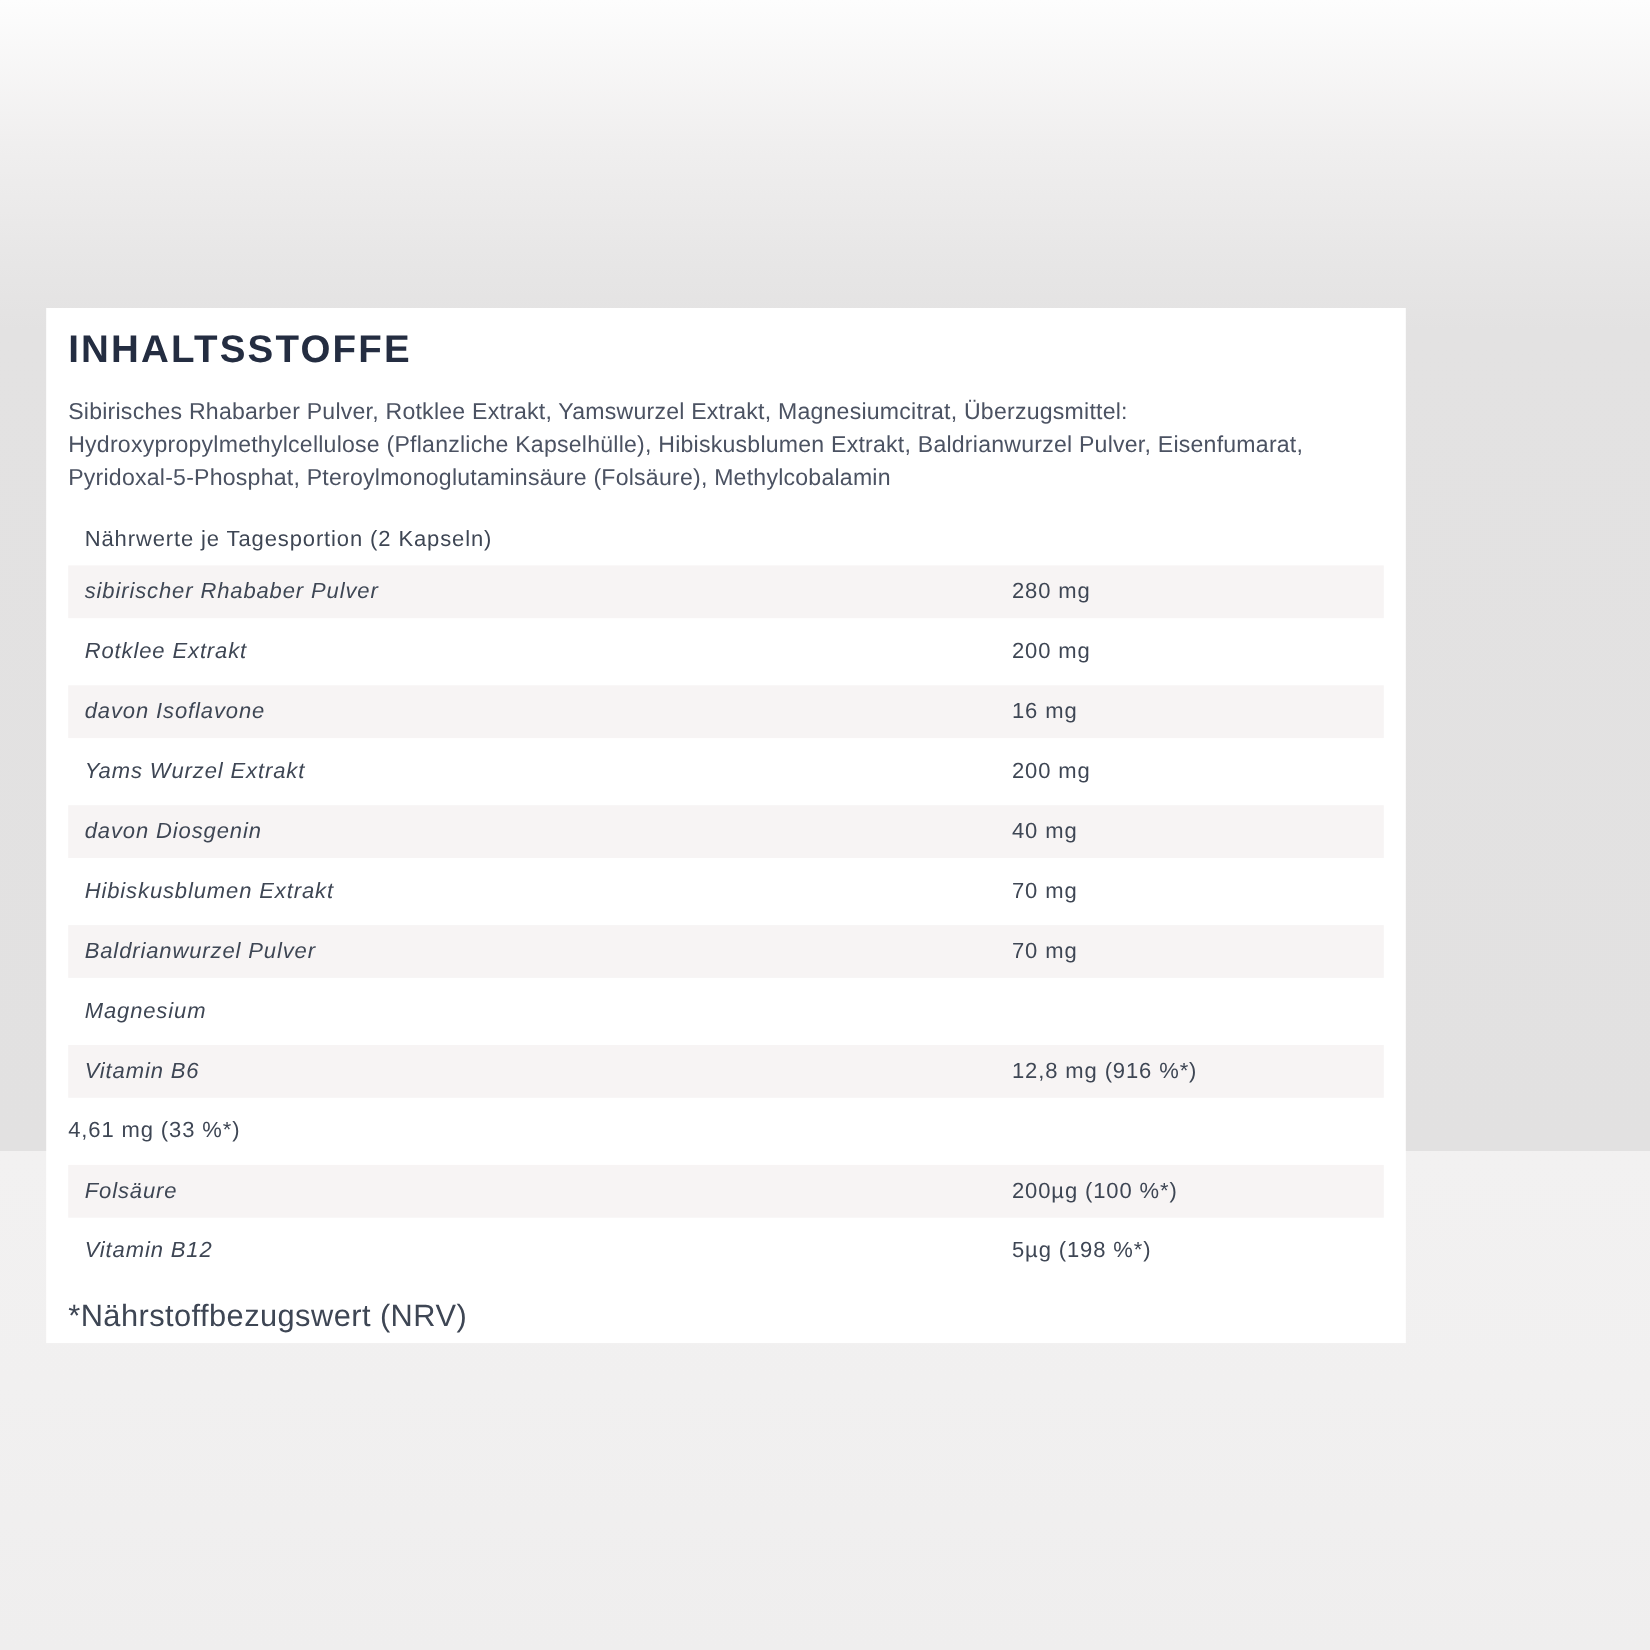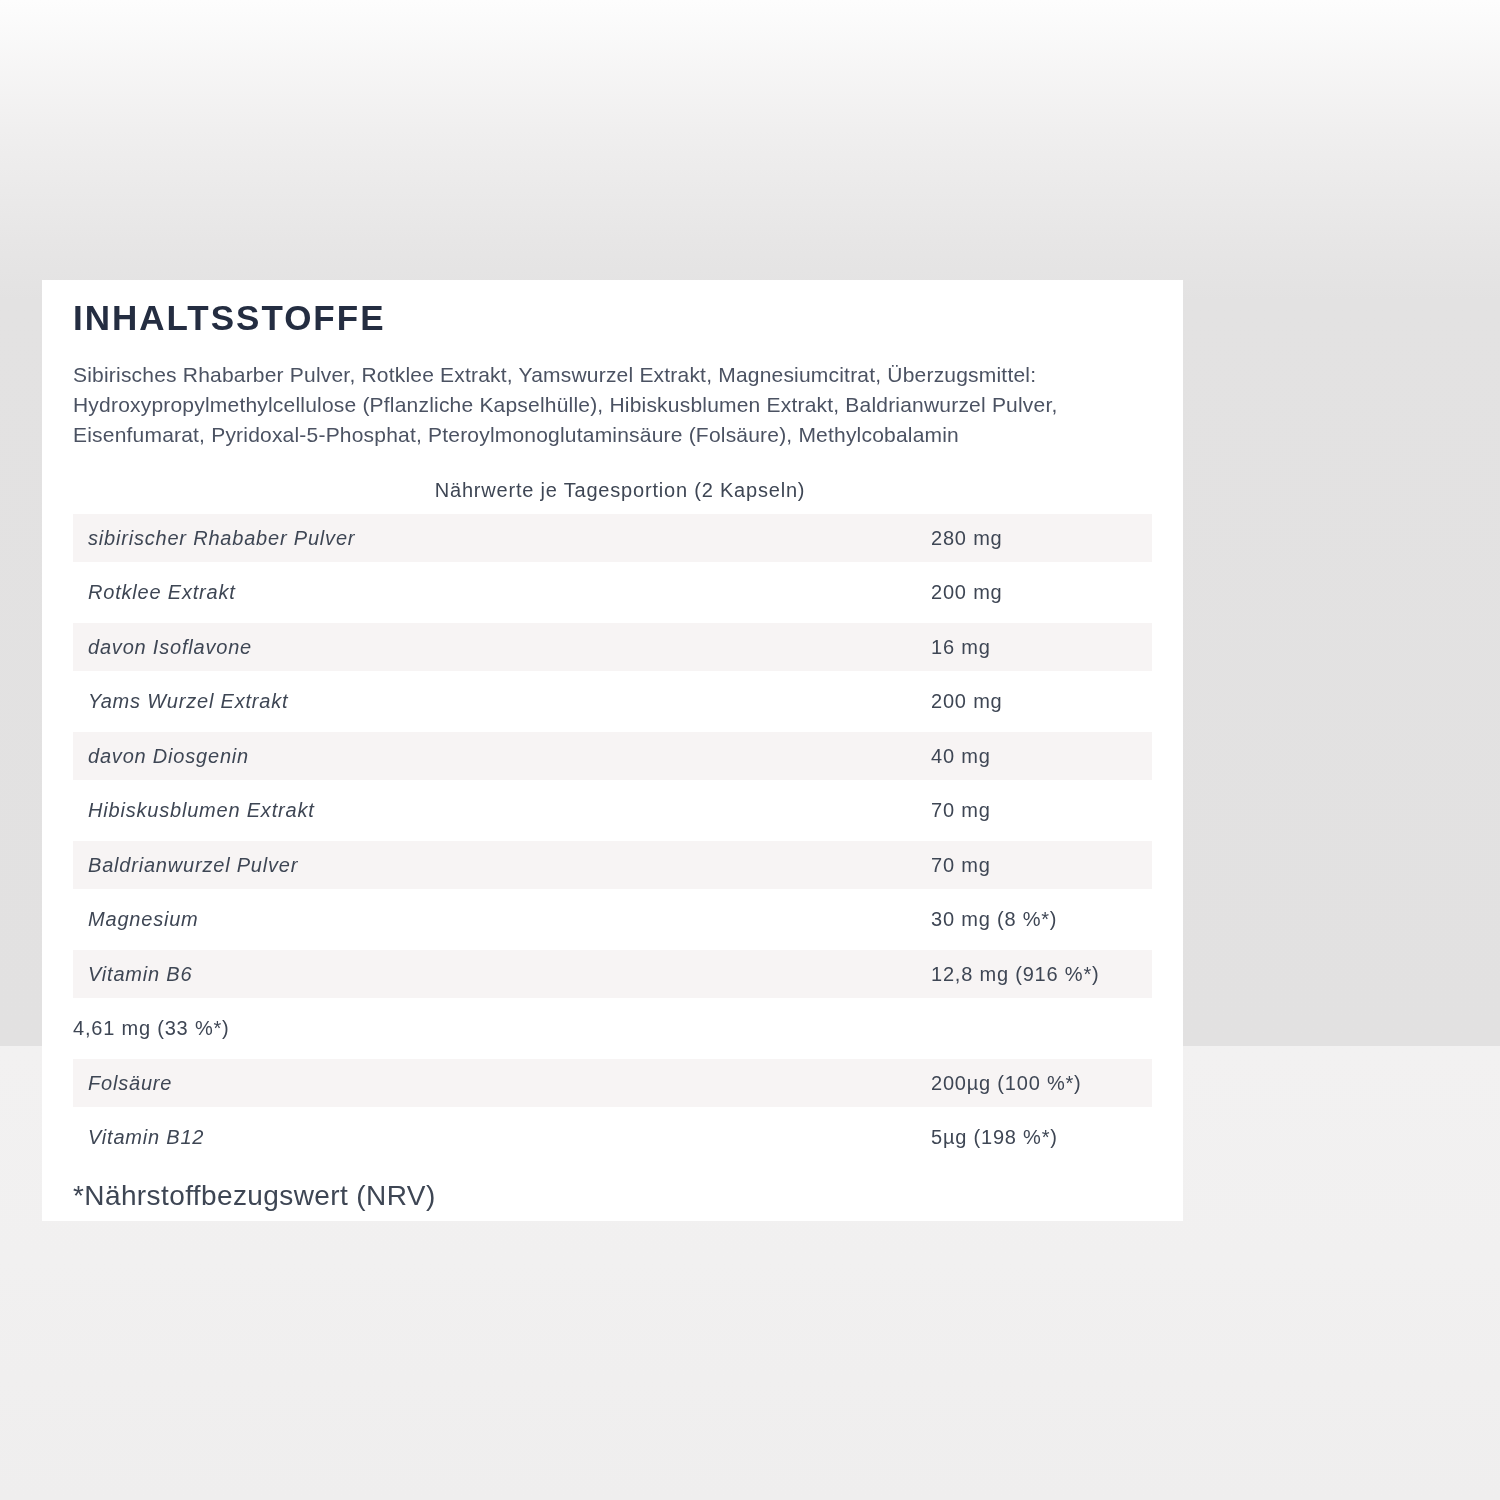--- a/index.html
+++ b/index.html
@@ -15,37 +15,37 @@
       var(--bg_top) 0px,
       #f0efef 130px,
       #e7e6e6 240px,
       #e3e2e2 300px,
       var(--bg_mid) 1046px,
       var(--bg_lower) 1046px,
       #f1f0f0 1260px,
       var(--bg_bottom) 1500px);
   }
   .card{
-    position:absolute;left:42px;top:280px;width:1141px;height:941px;
-    background:var(--card_bg);box-sizing:border-box;padding:0 31px;
+    position:absolute;left:42px;top:280px;width:1236px;height:941px;
+    background:var(--card_bg);box-sizing:border-box;padding:0 20px;
   }
   .card-title{
     margin:20px 0 0 0;
     font-size:35px;line-height:35px;font-weight:700;letter-spacing:2px;
     color:var(--title_color);
   }
   .ingredients{
     margin:25px 0 0 0;max-width:1376px;
     font-size:21px;line-height:30px;letter-spacing:.2px;
     color:var(--paragraph_color);
   }
   .table-header{
     margin-top:16px;height:48px;display:flex;align-items:center;
     padding-left:15px;box-sizing:border-box;
-    font-size:20px;letter-spacing:.8px;color:var(--table_color);justify-content:center;
+    font-size:20px;letter-spacing:.8px;color:var(--table_color);
   }
   .row{
     height:48px;margin-bottom:6.5px;
     display:grid;grid-template-columns:858px 1fr;align-items:center;
     font-size:20px;letter-spacing:.8px;color:var(--table_color);
   }
   .row.shaded{background:var(--row_shade);}
   .row .label{padding-left:15px;font-style:italic;}
   .footnote{
     margin:18px 0 0 0;
@@ -88,21 +88,20 @@
         <div class="row">
           <span class="label">Hibiskusblumen Extrakt</span>
           <span class="value">70 mg</span>
         </div>
         <div class="row shaded">
           <span class="label">Baldrianwurzel Pulver</span>
           <span class="value">70 mg</span>
         </div>
         <div class="row">
           <span class="label">Magnesium</span>
-          <span class="value">30 mg (8 %*)</span>
         </div>
         <div class="row shaded">
           <span class="label">Vitamin B6</span>
           <span class="value">12,8 mg (916 %*)</span>
         </div>
         <div class="row">
           <span class="value">4,61 mg (33 %*)</span>
         </div>
         <div class="row shaded">
           <span class="label">Folsäure</span>

